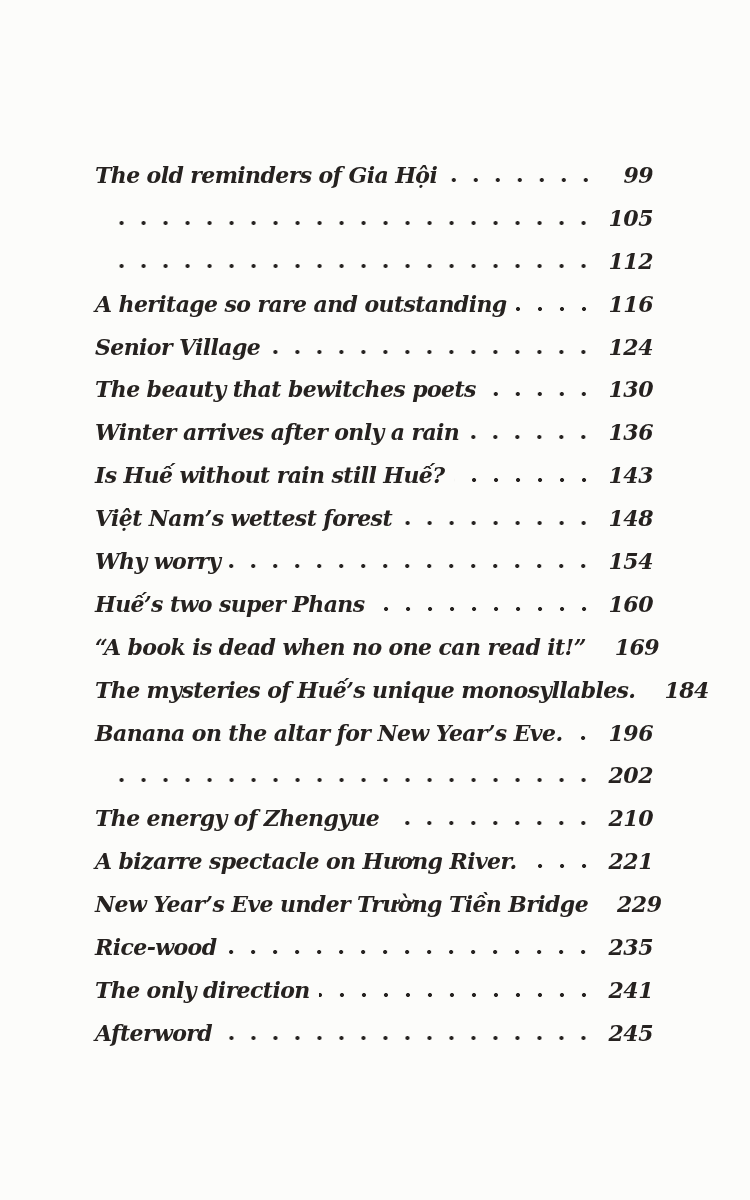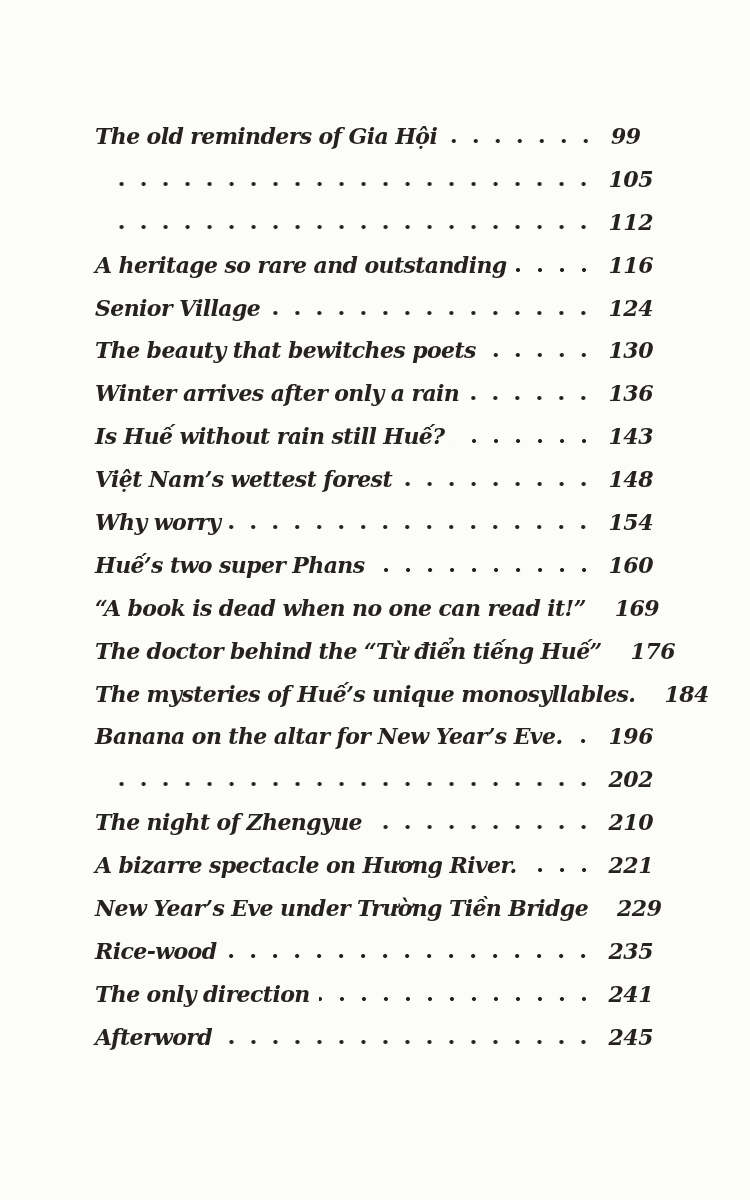--- a/index.html
+++ b/index.html
@@ -48,22 +48,24 @@
     min-width: 14px;
     margin: 0 6px 0 9px;
     background-image: radial-gradient(circle at 3px 7px, var(--ink) 1.7px, rgba(0,0,0,0) 2.3px);
     background-size: 22px 10px;
     background-repeat: repeat-x;
     background-position: right 0 bottom 0;
   }
   .toc-pagenum {
     flex: 0 0 auto;
     min-width: 42px;
+    text-align: right;
     white-space: nowrap;
     letter-spacing: -0.5px;
+    margin-top: 39px;
   }
 </style>
 </head>
 <body>
 
 <div class="page">
   <main class="toc" id="toc">
   <div class="toc-row">
     <span class="toc-title">The old reminders of Gia Hội</span>
     <span class="toc-leader"></span>
@@ -127,45 +129,40 @@
     <span class="toc-leader"></span>
     <span class="toc-pagenum">160</span>
   </div>
 
   <div class="toc-row">
     <span class="toc-title">“A book is dead when no one can read it!”</span>
     <span class="toc-leader"></span>
     <span class="toc-pagenum">169</span>
   </div>
 
-  <div class="toc-row">
-    <span class="toc-title">The doctor behind the “Từ điển tiếng Huế”</span>
-    <span class="toc-leader"></span>
-    <span class="toc-pagenum">176</span>
-  </div>
 
   <div class="toc-row">
     <span class="toc-title">The mysteries of Huế’s unique monosyllables.</span>
     <span class="toc-leader"></span>
     <span class="toc-pagenum">184</span>
   </div>
 
   <div class="toc-row">
     <span class="toc-title">Banana on the altar for New Year’s Eve.</span>
     <span class="toc-leader"></span>
     <span class="toc-pagenum">196</span>
   </div>
 
   <div class="toc-row">
     <span class="toc-leader"></span>
     <span class="toc-pagenum">202</span>
   </div>
 
   <div class="toc-row">
-    <span class="toc-title">The night of Zhengyue</span>
+    <span class="toc-title">The energy of Zhengyue</span>
     <span class="toc-leader"></span>
     <span class="toc-pagenum">210</span>
   </div>
 
   <div class="toc-row">
     <span class="toc-title">A bizarre spectacle on Hương River.</span>
     <span class="toc-leader"></span>
     <span class="toc-pagenum">221</span>
   </div>
 

